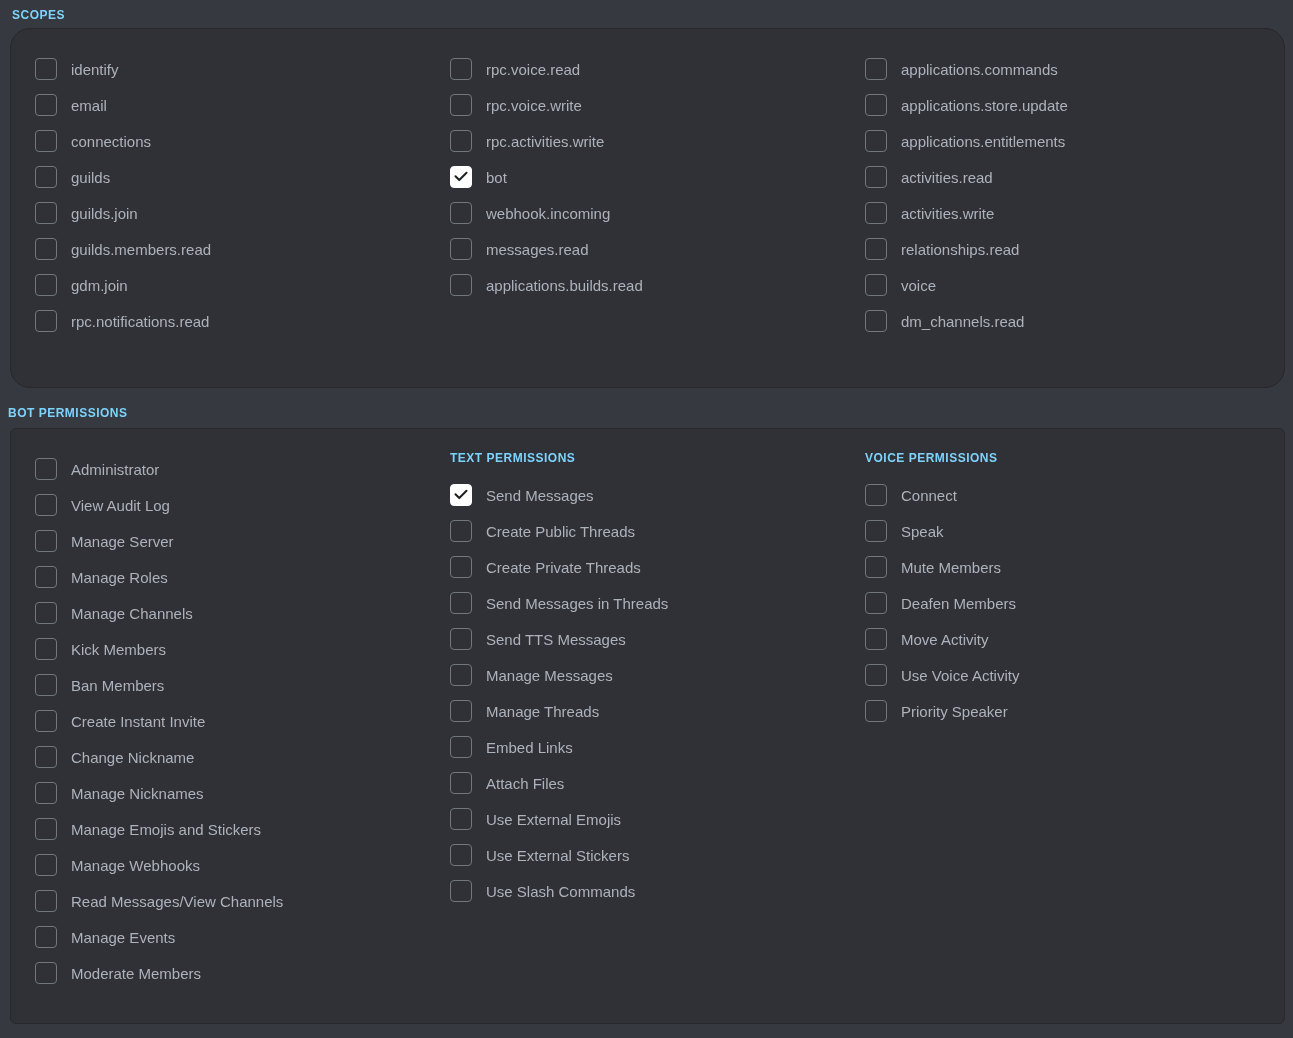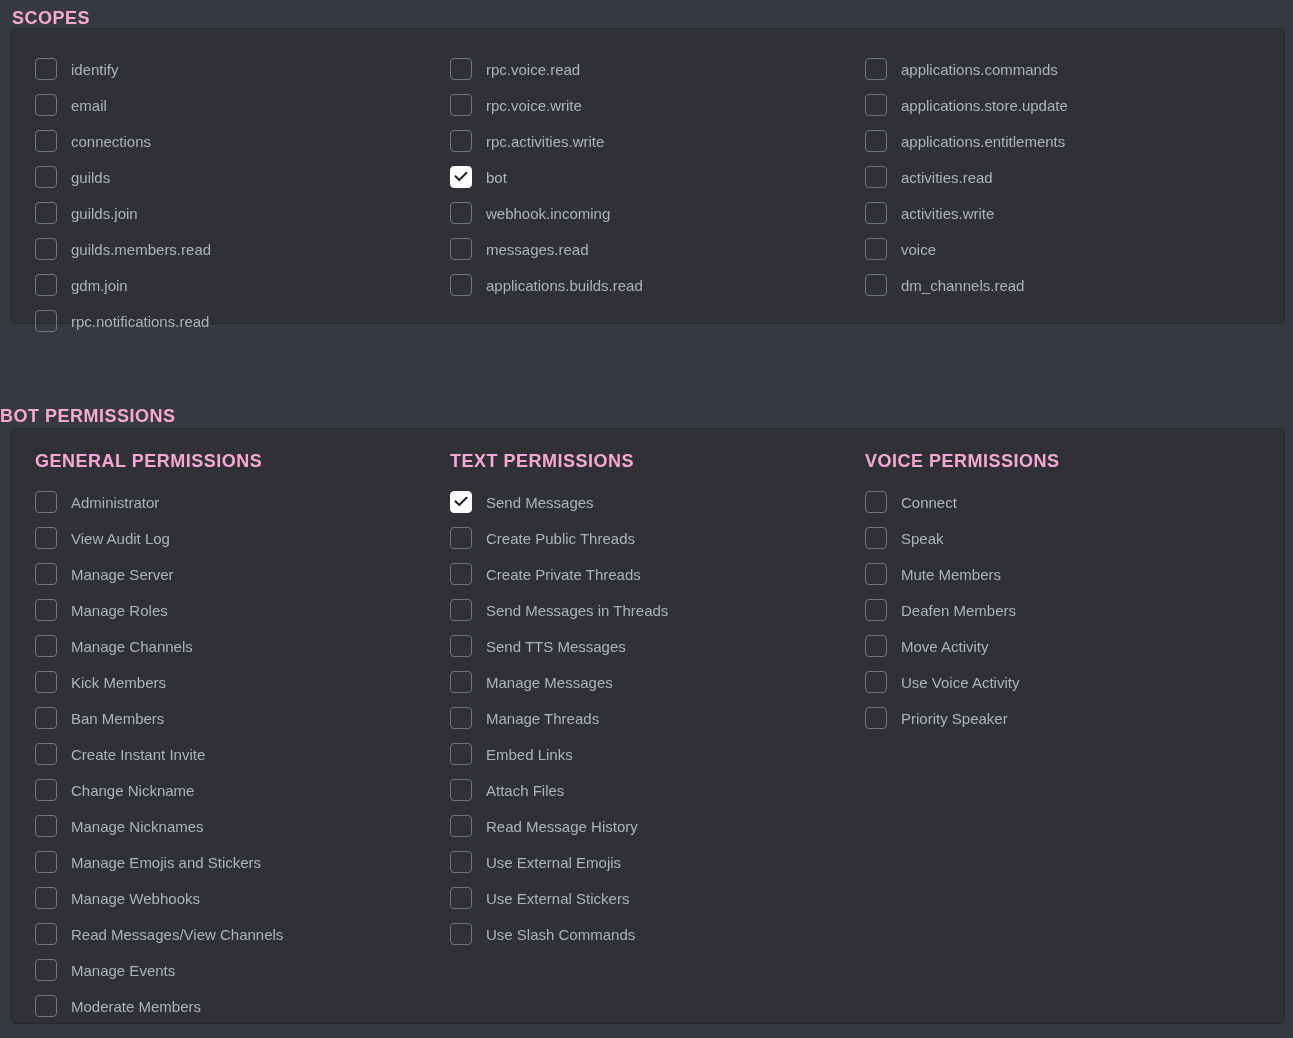--- a/index.html
+++ b/index.html
@@ -6,48 +6,48 @@
   html, body {
     width: 1293px;
     height: 1038px;
     background: #36393f;
     font-family: "Liberation Sans", sans-serif;
     overflow: hidden;
   }
   .page { position: relative; width: 1293px; height: 1038px; }
 
   .section-label {
-    font-size: 18px;
+    font-size: 12px;
     font-weight: bold;
     letter-spacing: 0.5px;
-    color: #f9a8d4;
+    color: #7dd3fc;
     text-transform: uppercase;
   }
 
   .card {
     background: #2f3136;
     border-radius: 6px;
     border: 1px solid #26282c;
   }
 
   
   #scopes-label { position: absolute; left: 12px; top: 8px; }
   #scopes-card {
     position: absolute;
     left: 10px; top: 28px;
-    width: 1275px; height: 296px;
+    width: 1275px; height: 360px; border-radius: 20px;
   }
   #scopes-grid {
     display: grid;
     grid-template-columns: 415px 415px 1fr;
     padding: 22px 0 0 24px;
   }
 
   
-  #botperms-label { position: absolute; left: 0; top: 406px; }
+  #botperms-label { position: absolute; left: 8px; top: 406px; }
   #botperms-card {
     position: absolute;
     left: 10px; top: 428px;
     width: 1275px; height: 596px;
   }
   #botperms-grid {
     display: grid;
     grid-template-columns: 415px 415px 1fr;
     padding: 22px 0 0 24px;
   }
@@ -176,36 +176,39 @@
           <div class="cbrow">
             <span class="cbox"></span>
             <span class="cblabel">activities.read</span>
           </div>
           <div class="cbrow">
             <span class="cbox"></span>
             <span class="cblabel">activities.write</span>
           </div>
           <div class="cbrow">
             <span class="cbox"></span>
+            <span class="cblabel">relationships.read</span>
+          </div>
+          <div class="cbrow">
+            <span class="cbox"></span>
             <span class="cblabel">voice</span>
           </div>
           <div class="cbrow">
             <span class="cbox"></span>
             <span class="cblabel">dm_channels.read</span>
           </div>
         </div>
       </div>
   </div>
 
   <div class="section-label" id="botperms-label">BOT PERMISSIONS</div>
 
   <div class="card" id="botperms-card">
     <div id="botperms-grid">
         <div>
-          <span class="section-label col-header">GENERAL PERMISSIONS</span>
           <div class="cbrow">
             <span class="cbox"></span>
             <span class="cblabel">Administrator</span>
           </div>
           <div class="cbrow">
             <span class="cbox"></span>
             <span class="cblabel">View Audit Log</span>
           </div>
           <div class="cbrow">
             <span class="cbox"></span>
@@ -297,24 +300,20 @@
           <div class="cbrow">
             <span class="cbox"></span>
             <span class="cblabel">Embed Links</span>
           </div>
           <div class="cbrow">
             <span class="cbox"></span>
             <span class="cblabel">Attach Files</span>
           </div>
           <div class="cbrow">
             <span class="cbox"></span>
-            <span class="cblabel">Read Message History</span>
-          </div>
-          <div class="cbrow">
-            <span class="cbox"></span>
             <span class="cblabel">Use External Emojis</span>
           </div>
           <div class="cbrow">
             <span class="cbox"></span>
             <span class="cblabel">Use External Stickers</span>
           </div>
           <div class="cbrow">
             <span class="cbox"></span>
             <span class="cblabel">Use Slash Commands</span>
           </div>

